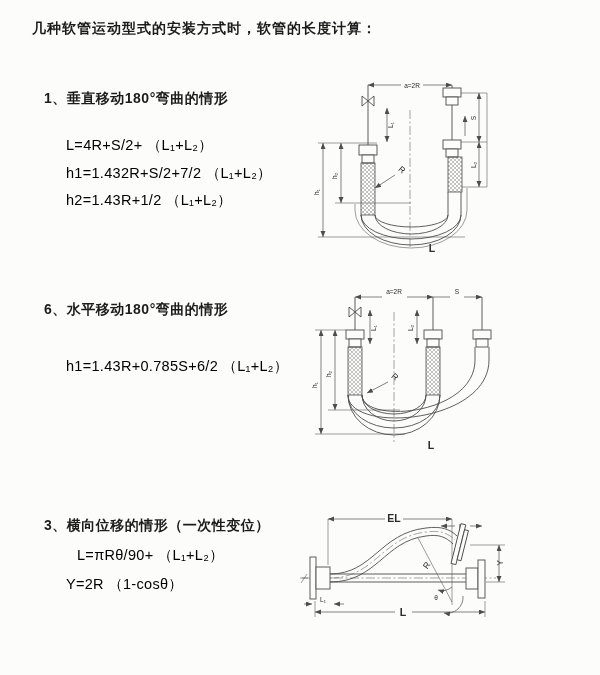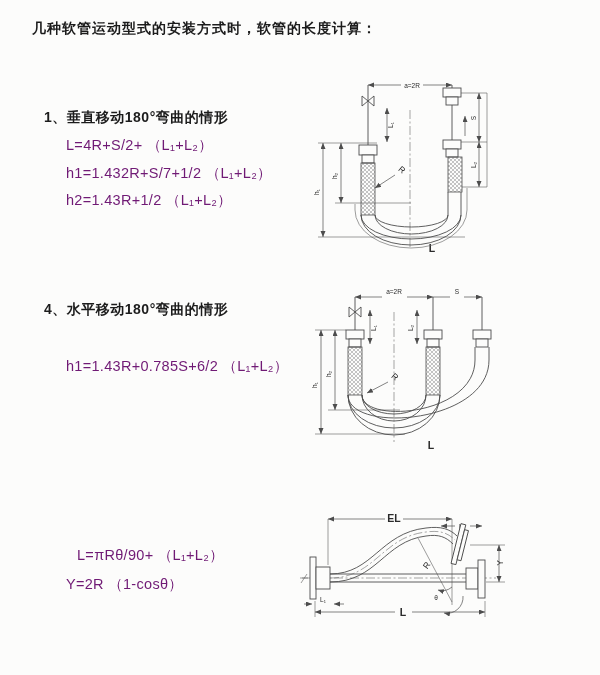--- a/index.html
+++ b/index.html
@@ -10,48 +10,49 @@
     color:#1c1c1c;
   }
   .abs{position:absolute;}
   .title{
     left:32px;top:20px;font-size:14px;font-weight:700;letter-spacing:1px;
   }
   .sec-heading{
     font-size:14px;font-weight:700;letter-spacing:0.5px;white-space:nowrap;
   }
   .formula{
-    font-size:14.5px;font-weight:400;color:#701a75;letter-spacing:0.3px;white-space:nowrap;
+    font-size:14.5px;font-weight:400;color:#000000;letter-spacing:0.3px;white-space:nowrap;
   }
   svg.diag{position:absolute;overflow:visible;}
   svg.diag .ln{stroke:#4d4d4d;stroke-width:0.9;fill:none;}
   svg.diag .thin{stroke:#5a5a5a;stroke-width:0.6;fill:none;}
   svg.diag .dim{stroke:#4d4d4d;stroke-width:0.7;fill:none;}
   svg.diag .cl{stroke:#6a6a6a;stroke-width:0.6;fill:none;stroke-dasharray:9 2.5 2 2.5;}
   svg.diag .fit{fill:#fcfcfb;stroke:#4d4d4d;stroke-width:0.9;}
   svg.diag text{fill:#2b2b2b;font-family:"Liberation Sans","DejaVu Sans",sans-serif;}
   svg.diag .t-s{font-size:6.5px;}
   svg.diag .t-m{font-size:8.5px;}
   svg.diag .t-l{font-size:10.5px;font-weight:600;}
 </style>
 </head>
 <body>
 
 <div class="page">
 
   <div class="abs title">几种软管运动型式的安装方式时，软管的长度计算：</div>
 
-  <div class="abs sec-heading" style="left:44px;top:109px">1、垂直移动180°弯曲的情形</div>
+  <div class="abs sec-heading" style="left:44px;top:90px">1、垂直移动180°弯曲的情形</div>
   <div class="abs formula" style="left:66px;top:136px">L=4R+S/2+ （L₁+L₂）</div>
-  <div class="abs formula" style="left:66px;top:164px">h1=1.432R+S/7+1/2 （L₁+L₂）</div>
+  <div class="abs formula" style="left:66px;top:164px">h1=1.432R+S/2+7/2 （L₁+L₂）</div>
   <div class="abs formula" style="left:66px;top:191px">h2=1.43R+1/2 （L₁+L₂）</div>
 
-  <div class="abs sec-heading" style="left:44px;top:301px">4、水平移动180°弯曲的情形</div>
+  <div class="abs sec-heading" style="left:44px;top:301px">6、水平移动180°弯曲的情形</div>
   <div class="abs formula" style="left:66px;top:357px">h1=1.43R+0.785S+6/2 （L₁+L₂）</div>
 
+  <div class="abs sec-heading" style="left:44px;top:517px">3、横向位移的情形（一次性变位）</div>
   <div class="abs formula" style="left:77px;top:546px">L=πRθ/90+ （L₁+L₂）</div>
   <div class="abs formula" style="left:66px;top:575px">Y=2R （1-cosθ）</div>
 
   <svg class="diag" style="left:315px;top:72px" width="276" height="186" viewBox="0 0 276 186">
     <defs>
       <marker id="ar1" markerWidth="7" markerHeight="6" refX="6" refY="2.5" orient="auto-start-reverse" markerUnits="userSpaceOnUse">
         <path d="M0,0 L6,2.5 L0,5 Z" fill="#4d4d4d"></path>
       </marker>
       <pattern id="hx1" width="4" height="4" patternUnits="userSpaceOnUse">
         <path d="M0,4 L4,0 M0,0 L4,4" stroke="#8a8a8a" stroke-width="0.5"></path>

